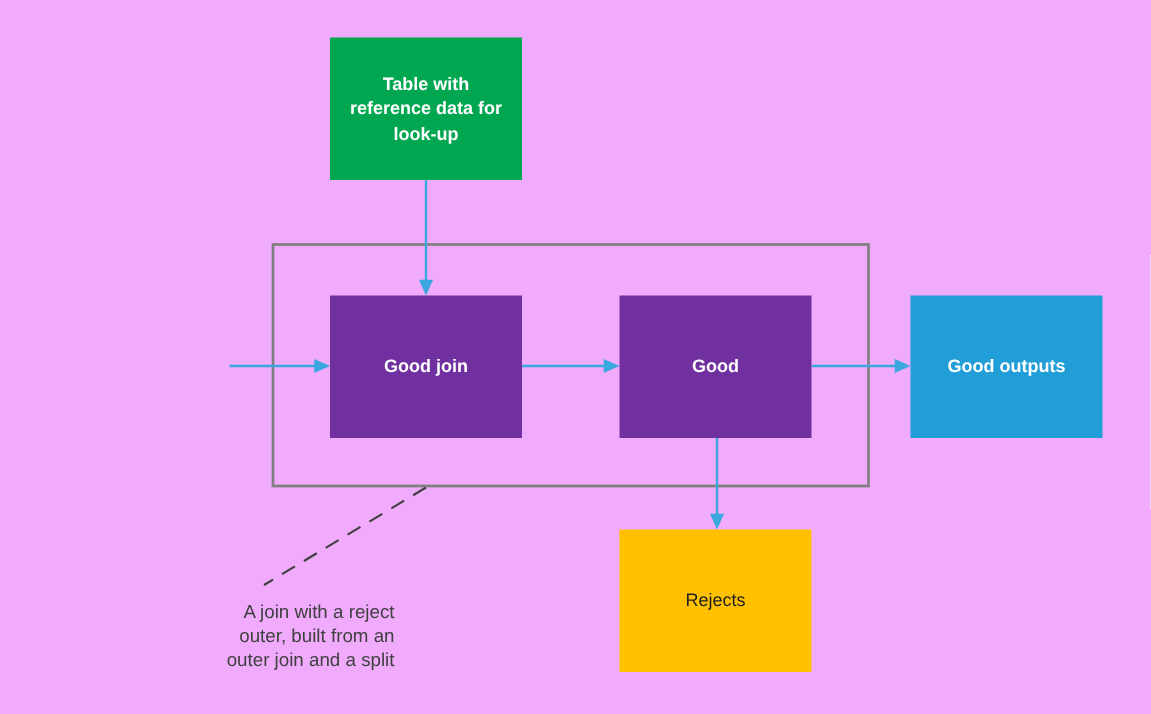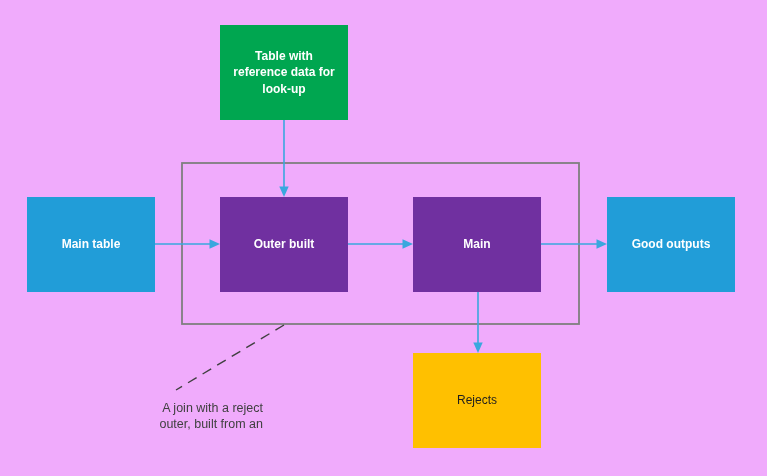--- a/index.html
+++ b/index.html
@@ -104,38 +104,36 @@
     <line class="connector" x1="478" y1="292" x2="478" y2="344"></line>
     <polygon class="arrowhead" points="478,353 473.3,342.5 482.7,342.5"></polygon>
 
     <line class="callout-line" x1="284" y1="325" x2="176" y2="390"></line>
   </svg>
 
   <div class="node node-green">
     <span>Table with reference data for look-up</span>
   </div>
 
-  <div class="node node-main">
-    <span>Main table</span>
-  </div>
 
   <div class="node node-outer">
-    <span>Outer built</span>
+    <span>Good join</span>
   </div>
 
   <div class="node node-split">
-    <span>Main</span>
+    <span>Good</span>
   </div>
 
   <div class="node node-good">
     <span>Good outputs</span>
   </div>
 
   <div class="node node-reject">
     <span>Rejects</span>
   </div>
 
   <div class="annotation">
     <div>A join with a reject</div>
     <div>outer, built from an</div>
+    <div>outer join and a split</div>
   </div>
 
 </div>
 
 </body></html>

